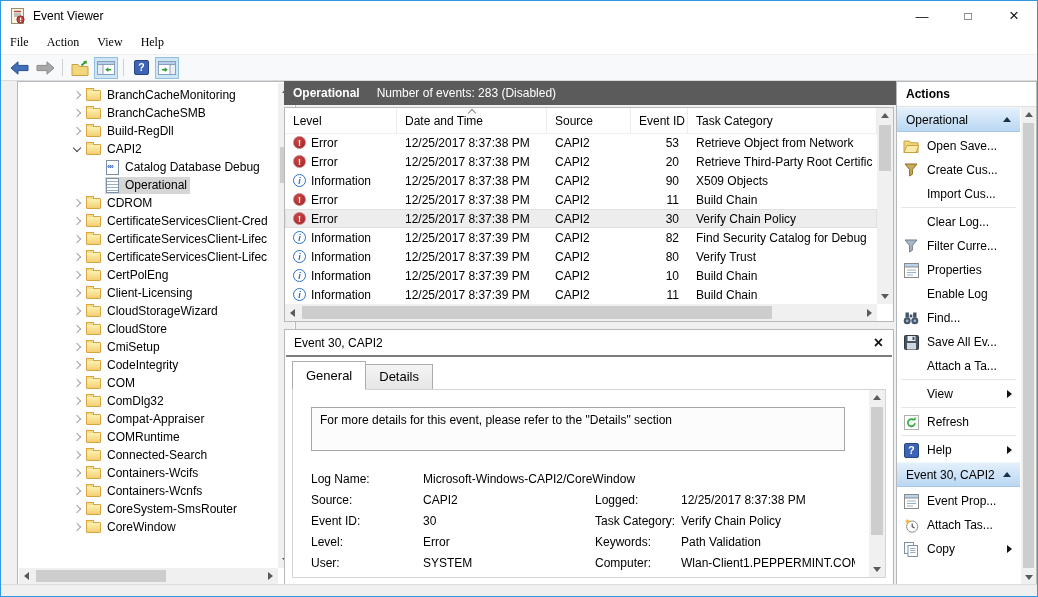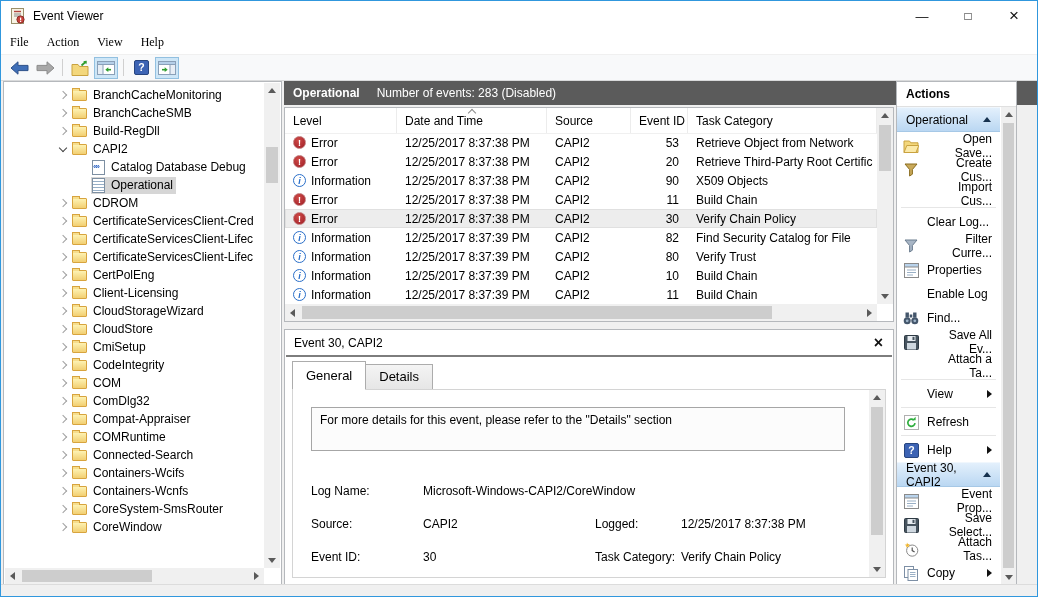--- a/index.html
+++ b/index.html
@@ -23,21 +23,21 @@
   
   .sb{position:absolute;background:#f0f0f0;}
   .sb-btn{position:absolute;display:flex;align-items:center;justify-content:center;}
   .sb-thumb{position:absolute;background:#cdcdcd;}
   .tri{width:0;height:0;}
   .tri.up{border-left:4px solid transparent;border-right:4px solid transparent;border-bottom:5px solid #5a5a5a;}
   .tri.down{border-left:4px solid transparent;border-right:4px solid transparent;border-top:5px solid #5a5a5a;}
   .tri.left{border-top:4px solid transparent;border-bottom:4px solid transparent;border-right:5px solid #5a5a5a;}
   .tri.right{border-top:4px solid transparent;border-bottom:4px solid transparent;border-left:5px solid #5a5a5a;}
   
-  .tree-pane{position:absolute;left:2px;top:80px;width:279px;height:505px;background:#fff;border:1px solid #b5b8bc;box-sizing:border-box;}
+  .tree-pane{position:absolute;left:16px;top:80px;width:279px;height:505px;background:#fff;border:1px solid #b5b8bc;box-sizing:border-box;}
   .tree-list{position:absolute;left:1px;top:1px;right:17px;bottom:17px;overflow:hidden;padding-top:3px;}
   .tree-row{height:18px;display:flex;align-items:center;font-size:12px;white-space:nowrap;}
   .tree-row .ind{flex:0 0 50px;}
   .tree-row.child .ind{flex:0 0 86px;}
   .chev-box{width:16px;display:flex;justify-content:center;align-items:center;flex:0 0 16px;}
   .chev{width:5px;height:5px;border-right:1px solid #a0a0a0;border-bottom:1px solid #a0a0a0;transform:rotate(-45deg);}
   .chev.open{border-color:#444;transform:rotate(45deg);margin-top:-2px;}
   .i-folder{width:15px;height:11px;background:linear-gradient(#fdf2b3,#f2cf72);border:1px solid #d8a43e;border-radius:1px;position:relative;margin-right:6px;flex:0 0 15px;box-sizing:border-box;}
   .i-folder::before{content:"";position:absolute;top:-3px;left:-1px;width:6px;height:2px;background:#f6dd8c;border:1px solid #d8a43e;border-bottom:none;}
   .i-log{width:11px;height:13px;background:repeating-linear-gradient(#fff 0 2px,#96aec6 2px 3px);border:1px solid #7d8fa2;margin-right:6px;flex:0 0 11px;position:relative;}
@@ -68,27 +68,27 @@
   .preview{position:absolute;left:283px;top:328px;width:610px;height:256px;background:#fff;border:1px solid #b5b8bc;box-sizing:border-box;display:flex;flex-direction:column;}
   .pv-header{height:25px;display:flex;align-items:center;padding:0 10px 0 9px;font-size:12px;flex:0 0 25px;}
   .pv-close{margin-left:auto;font-weight:bold;font-size:16px;line-height:14px;color:#111;}
   .pv-rule{height:2px;background:#7d7d7d;margin:0 1px;flex:0 0 2px;}
   .tabs{display:flex;padding:7px 0 0 7px;flex:0 0 26px;}
   .tab{font-size:13px;padding:4px 13px 3px;border:1px solid #acacac;background:linear-gradient(#f4f4f4,#e6e6e6);color:#000;margin-right:-1px;position:relative;}
   .tab.active{background:#fff;z-index:3;margin-top:-3px;padding-top:6px;border-bottom:1px solid #fff;}
   .tab-page{flex:1;margin:-1px 7px 6px;border:1px solid #d4d4d4;background:#fff;position:relative;overflow:hidden;z-index:1;}
   .msg-box{position:absolute;left:18px;top:17px;right:40px;height:44px;border:1px solid #a6a6a6;background:#fcfcfc;font-size:12px;padding:5px 8px;box-sizing:border-box;}
   .fields{position:absolute;left:18px;top:78px;right:30px;bottom:0;overflow:hidden;}
-  .frow{display:flex;height:21px;align-items:center;font-size:12px;white-space:nowrap;margin-top:12px;}
+  .frow{display:flex;height:21px;align-items:center;font-size:12px;white-space:nowrap;}
   .fl1{flex:0 0 112px;}
   .fv1{flex:0 0 auto;min-width:172px;}
   .fl2{flex:0 0 86px;}
   .fv2{flex:1;}
   
-  .actions{position:absolute;left:895px;top:80px;width:121px;height:505px;background:#fff;border:1px solid #b5b8bc;box-sizing:border-box;}
+  .actions{position:absolute;left:895px;top:80px;width:141px;height:505px;background:#fff;border:1px solid #b5b8bc;box-sizing:border-box;}
   .ac-title{height:24px;display:flex;align-items:center;padding:0 9px;font-weight:bold;font-size:12px;background:#fff;border-bottom:1px solid #e0e0e0;}
   .ac-body{position:absolute;left:0;top:25px;right:0;bottom:0;overflow:hidden;}
   .ac-list{position:absolute;left:0;top:0;right:16px;bottom:0;}
   .ac-group-h{height:23px;display:flex;align-items:center;padding:0 9px;font-size:12px;background:linear-gradient(#e3f0fc,#bad7f2);border-top:1px solid #f0f7fd;border-bottom:1px solid #a6c8e6;margin-bottom:2px;}
   .ac-caret{margin-left:auto;width:0;height:0;border-left:4px solid transparent;border-right:4px solid transparent;border-bottom:5px solid #16314f;}
   .ac-item{height:24px;display:flex;align-items:center;padding:0 8px 0 6px;font-size:12px;gap:8px;text-align:right;}
   .ac-ico{width:16px;height:16px;flex:0 0 16px;display:flex;align-items:center;justify-content:center;}
   .ac-sub{margin-left:auto;width:0;height:0;border-top:4px solid transparent;border-bottom:4px solid transparent;border-left:5px solid #111;}
   .ac-sep{height:1px;background:#e6e6e6;margin:1px 4px 2px;}
   
@@ -530,21 +530,21 @@
           <div class="td ">Verify Chain Policy</div>
         </div>
         <div class="tr">
           <div class="td lvl">
             <span class="lvl-ico info">i</span>
             <span>Information</span>
           </div>
           <div class="td ">12/25/2017 8:37:39 PM</div>
           <div class="td ">CAPI2</div>
           <div class="td r">82</div>
-          <div class="td ">Find Security Catalog for File</div>
+          <div class="td ">Find Security Catalog for Debug</div>
         </div>
         <div class="tr">
           <div class="td lvl">
             <span class="lvl-ico info">i</span>
             <span>Information</span>
           </div>
           <div class="td ">12/25/2017 8:37:39 PM</div>
           <div class="td ">CAPI2</div>
           <div class="td r">80</div>
           <div class="td ">Verify Trust</div>
@@ -773,31 +773,20 @@
                 <line x1="3" y1="7" x2="12" y2="7" stroke="#9ab0c6"></line>
                 <line x1="3" y1="9.5" x2="12" y2="9.5" stroke="#9ab0c6"></line>
                 <line x1="3" y1="12" x2="9" y2="12" stroke="#9ab0c6"></line>
               </svg>
             </span>
             <span>Event Prop...</span>
           </div>
           <div class="ac-item">
             <span class="ac-ico">
               <svg width="15" height="15" viewBox="0 0 15 15">
-                <rect x="0.5" y="0.5" width="14" height="14" rx="1" fill="#47545f" stroke="#2e3a44"></rect>
-                <rect x="3.5" y="1" width="8" height="5" fill="#e8edf2"></rect>
-                <rect x="8.5" y="1.8" width="2" height="3.2" fill="#47545f"></rect>
-                <rect x="3" y="8" width="9" height="6.5" fill="#cfd8e0"></rect>
-              </svg>
-            </span>
-            <span>Save Select...</span>
-          </div>
-          <div class="ac-item">
-            <span class="ac-ico">
-              <svg width="15" height="15" viewBox="0 0 15 15">
                 <circle cx="8.2" cy="8.6" r="5.6" fill="#fff" stroke="#8a8a8a"></circle>
                 <path d="M8.2 5.4 V8.6 L10.6 10.1" stroke="#555" stroke-width="1.2" fill="none"></path>
                 <path d="M3 0.4 l0.9 1.9 2-0.4 -1.4 1.5 1 1.8 -1.9-0.8 -1.5 1.4 0.3-2.1 -1.8-1 2.1-0.3z" fill="#f0b428"></path>
               </svg>
             </span>
             <span>Attach Tas...</span>
           </div>
           <div class="ac-item">
             <span class="ac-ico">
               <svg width="14" height="15" viewBox="0 0 14 15">

